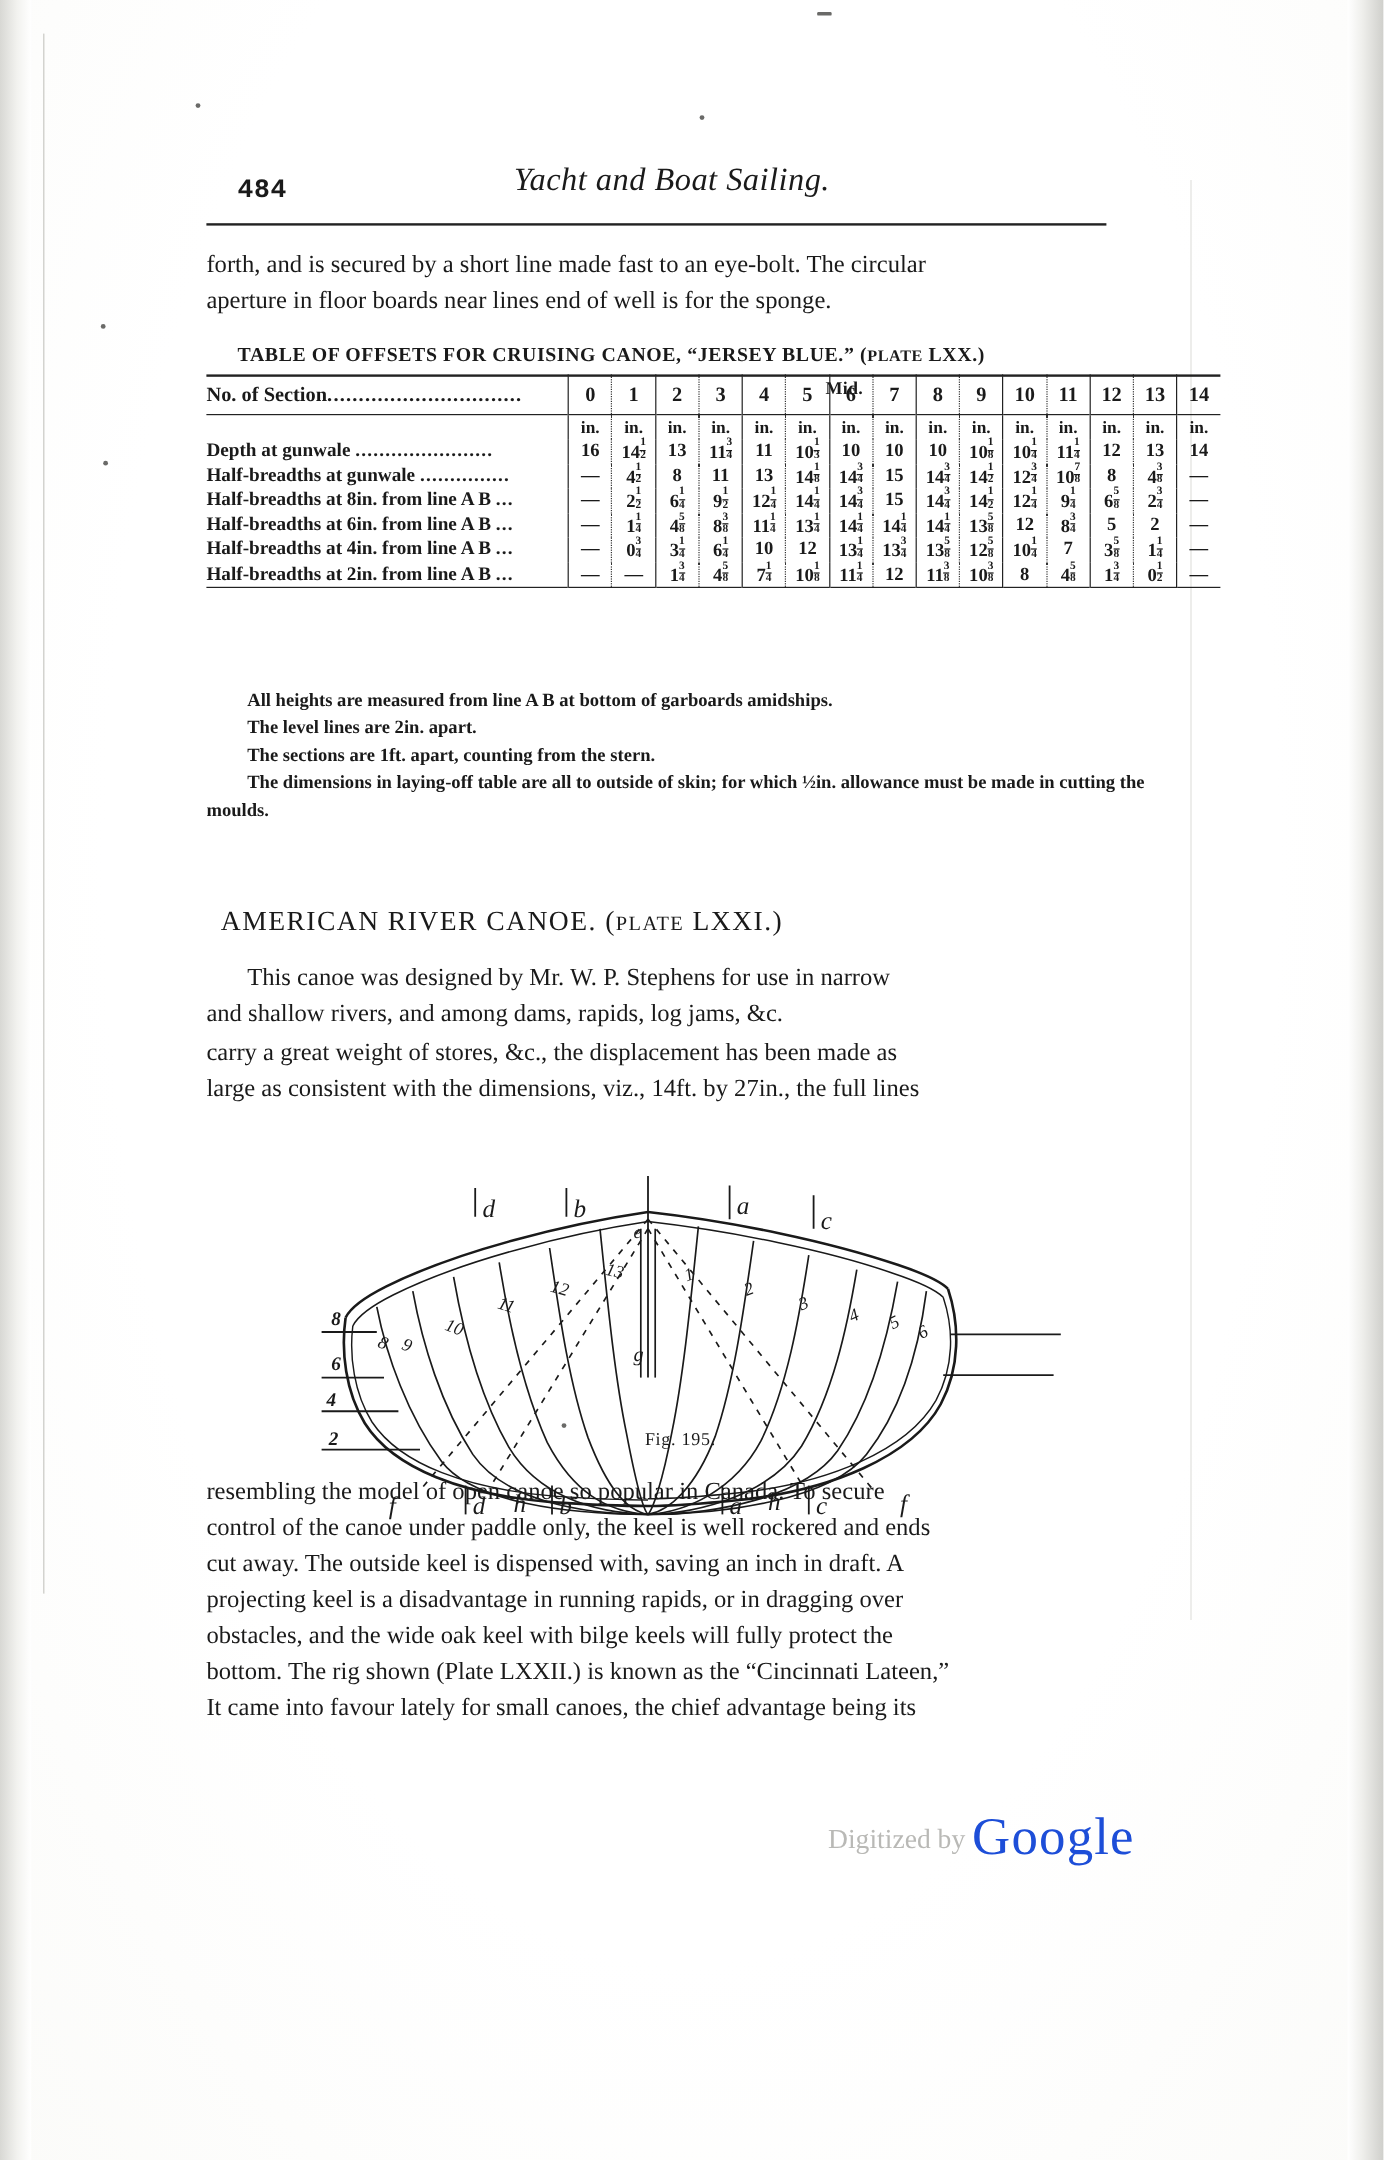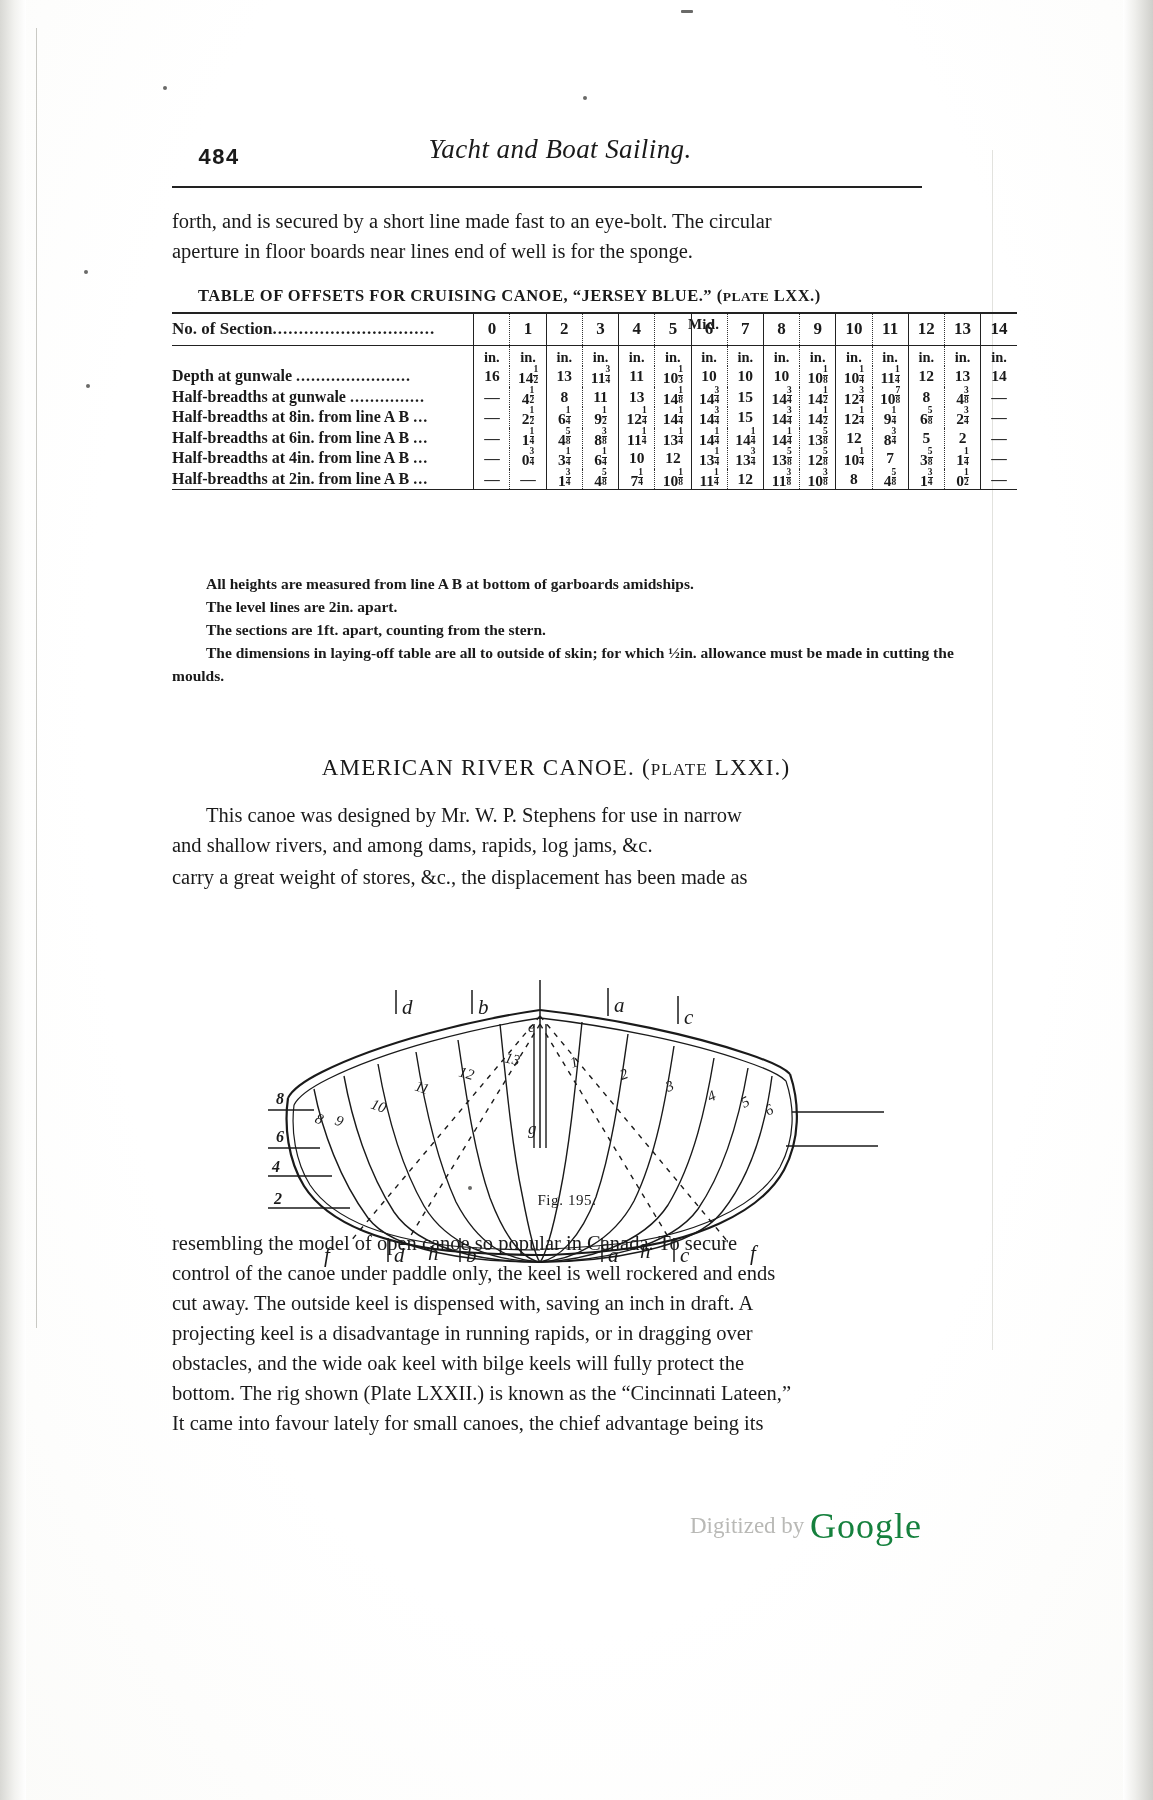--- a/index.html
+++ b/index.html
@@ -58,32 +58,32 @@
   .frac i{display:block;font-style:normal;}
   .frac .den{border-top:1px solid #1a1a1a;}
 
   
   .notes{position:absolute;left:172px;top:572px;width:790px;font-size:15.5px;font-weight:700;line-height:23px;}
   .notes div{white-space:nowrap;}
   .notes .ni{display:inline-block;width:34px;}
   .notes .wrap{white-space:normal;}
 
   
-  .sechead{position:absolute;left:161px;top:755px;width:790px;text-align:center;
+  .sechead{position:absolute;left:184px;top:755px;width:790px;text-align:left;
     font-size:23px;letter-spacing:1.2px;white-space:nowrap;}
   .sechead .sc{font-size:17px;}
 
   
   .figwrap{position:absolute;left:172px;top:980px;width:800px;height:300px;}
   .figcap{position:absolute;left:172px;top:1192px;width:790px;text-align:center;
     font-size:15px;letter-spacing:.6px;}
 
   
   .wm{position:absolute;left:690px;top:1500px;font-size:23px;color:#b9b9b6;white-space:nowrap;}
-  .wm .g{font-size:36px;color:#15803d;letter-spacing:1px;position:relative;top:5px;}
+  .wm .g{font-size:44px;color:#1d4ed8;letter-spacing:1px;position:relative;top:5px;}
   .dotmark{position:absolute;background:#6a6a68;border-radius:50%;}
 </style>
 </head>
 <body>
 
 <div class="scanbg"></div>
 <div class="edge-left"></div>
 <div class="edge-right"></div>
 <div class="bind-line"></div>
 <div class="bind-line2"></div>
@@ -278,20 +278,21 @@
   <div class="sechead">
     <span>AMERICAN RIVER CANOE.   (</span><span class="sc">PLATE</span><span> LXXI.)</span>
   </div>
 
   <div class="para" style="left:172px;top:800px;width:760px;">
     <div><span class="indent"></span><span>This canoe was designed by Mr. W. P. Stephens for use in  narrow</span></div>
     <div>and shallow rivers, and among dams, rapids, log jams, &amp;c.</div>
   </div>
   <div class="para" style="left:172px;top:862px;width:760px;">
     <div>carry a great weight of stores, &amp;c., the displacement has been made as</div>
+    <div>large as consistent with the dimensions, viz., 14ft. by 27in., the full lines</div>
   </div>
 
   <div class="figwrap">
     <svg width="800" height="300" viewBox="0 0 800 300">
       <g fill="none" stroke="#1a1a1a" stroke-width="1.6">
 
         <line x1="368" y1="-128" x2="368" y2="168" stroke-width="1.5"></line>
         <line x1="362" y1="44" x2="362" y2="168" stroke-width="1.4"></line>
         <line x1="374" y1="44" x2="374" y2="168" stroke-width="1.4"></line>
 

